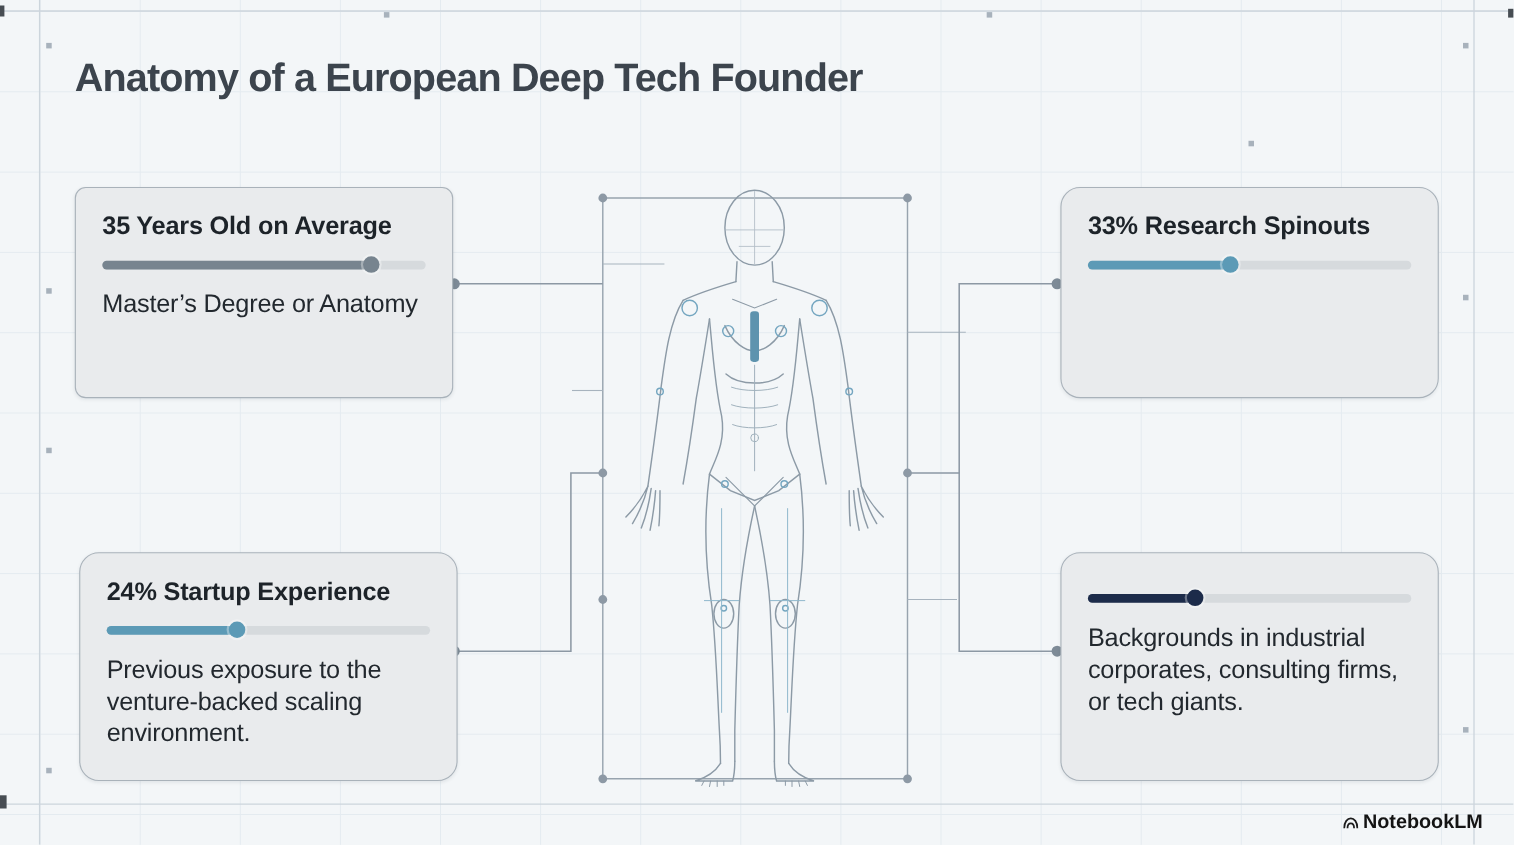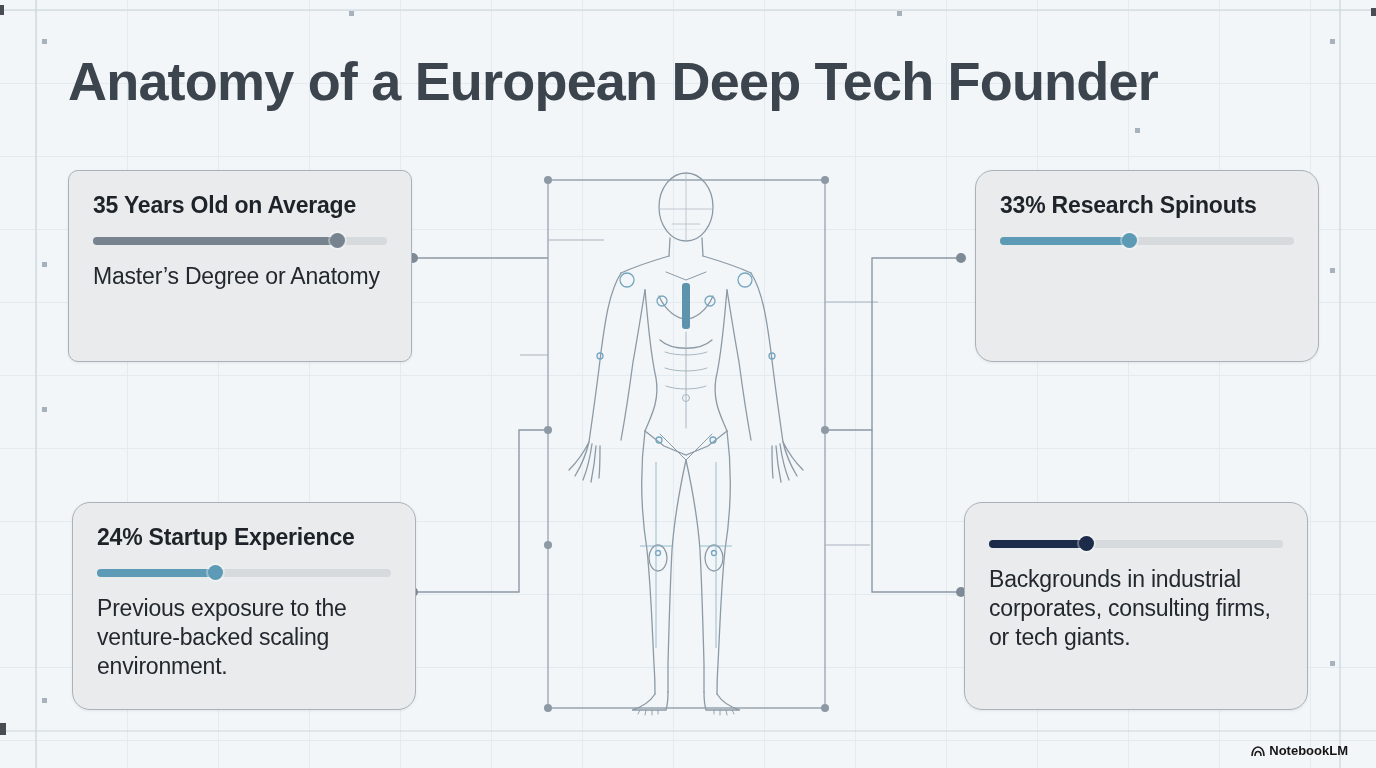--- a/index.html
+++ b/index.html
@@ -14,33 +14,33 @@
     background-size:91px 73px;
     background-position:36px 10px;
     color:#20262c;
   }
   .overlay-svg {
     position:absolute; left:0; top:0; width:1376px; height:768px;
     pointer-events:none;
   }
   .page-title {
     position:absolute; left:68px; top:50px;
-    font-size:54px; font-weight:bold; letter-spacing:-0.8px;
+    font-size:36px; font-weight:bold; letter-spacing:-0.8px;
     color:#3c444d;
   }
   .card {
     position:absolute; width:344px;
     background:#e9ebed;
     border:1px solid #a9b2ba;
     border-radius:18px;
     padding:20px 24px 22px 24px;
     box-shadow:0 1px 3px rgba(40,50,60,0.08);
   }
   .card--tl { left:68px;  top:170px; min-height:192px;border-radius:10px; }
-  .card--tr { left:964px; top:170px; min-height:192px;margin-left:11px; }
+  .card--tr { left:964px; top:170px; min-height:192px; }
   .card--bl { left:72px;  top:502px; min-height:208px; }
   .card--br { left:964px; top:502px; min-height:208px; }
   .card-title {
     font-size:23px; font-weight:bold; letter-spacing:-0.2px;
     color:#1d2329; line-height:1.25;
   }
   .bar { position:relative; height:15px; margin:13px 0 14px 0; }
   .bar-track {
     position:absolute; left:0; right:0; top:4px; height:8px;
     background:#d6dadd; border-radius:4px;
@@ -53,21 +53,21 @@
     position:absolute; top:0; width:15px; height:15px;
     border-radius:50%; box-shadow:0 0 0 2px rgba(255,255,255,0.35);
   }
   .card-body {
     font-size:23px; font-weight:normal; color:#22282e;
     line-height:1.26; letter-spacing:-0.2px;
   }
   .brand {
     position:absolute; right:28px; bottom:10px;
     display:flex; align-items:center; gap:4px;
-    font-size:13px; font-weight:bold; color:#141414;
+    font-size:18px; font-weight:bold; color:#141414;
   }
 </style>
 </head>
 <body>
 
 <svg class="overlay-svg" viewBox="0 0 1376 768">
 
   <g stroke="#ccd5dc" stroke-width="1.2">
     <line x1="36" y1="0" x2="36" y2="768"></line>
     <line x1="1340" y1="0" x2="1340" y2="768"></line>

